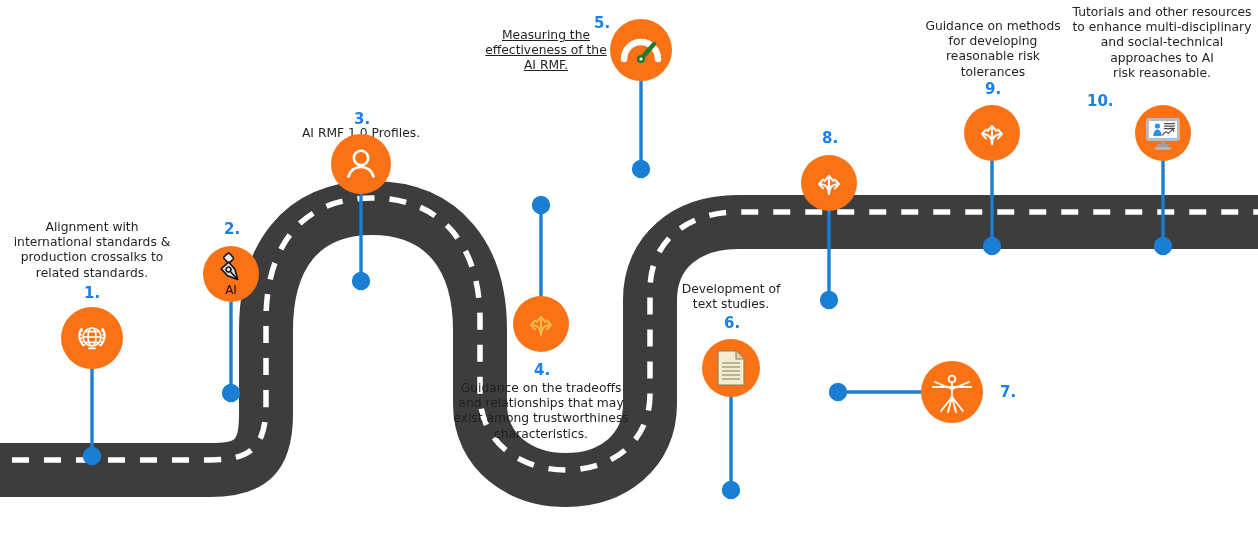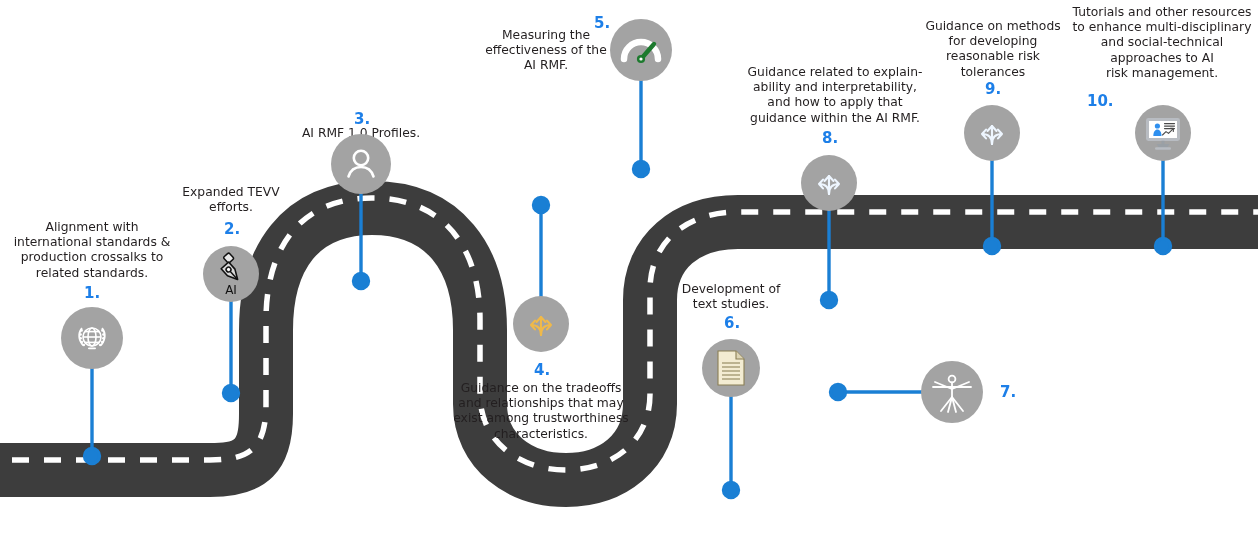--- a/index.html
+++ b/index.html
@@ -17,21 +17,21 @@
   #stage { position: absolute; inset: 0; width: 1258px; height: 549px; }
   #roadsvg { position: absolute; left: 0; top: 0; width: 1258px; height: 549px; }
 
   .node {
     position: absolute;
     width: 0; height: 0;
   }
   .circle {
     position: absolute;
     border-radius: 50%;
-    background: #a3a3a3;
+    background: #f97316;
     display: flex; align-items: center; justify-content: center;
     left: 50%; top: 50%;
     transform: translate(-50%, -50%);
   }
   .circle svg { display: block; overflow: visible; }
 
   .num {
     position: absolute;
     color: #1d7fe8;
     font-weight: bold;
@@ -156,22 +156,20 @@
             <circle cx="31.3" cy="20.3" r="1.25"></circle>
               <circle cx="30.2" cy="24" r="1.25"></circle>
             <circle cx="28.2" cy="27.1" r="1.25"></circle>
             <rect x="16" y="29.4" width="8" height="1.8" rx=".9"></rect>
           </g>
         </svg>
       </span>
     </div>
   </div>
 
-  <div class="cap" style="left:166px; top:185px; width:130px;">Expanded TEVV
-efforts.</div>
   <div class="num" style="left:224px; top:222px;">2.</div>
   <div class="node" style="left:231px; top:274px; z-index:5;">
     <div class="circle" style="width:56px;height:56px;">
       <span style="position:absolute;left:50%;top:42%;transform:translate(-50%,-50%);">
         <svg width="38" height="34" viewBox="0 0 38 34">
           <g transform="rotate(-42 19 17)">
             <rect x="21.5" y="2.5" width="7.5" height="8" rx="1.6" fill="#e9e9e9" stroke="#111" stroke-width="1.5"></rect>
             <path d="M12.5 9.5 L22.5 9.5 L22.5 19 L17.5 28.5 L12.5 19 Z" fill="#d9d9d9" stroke="#111" stroke-width="1.6" stroke-linejoin="round"></path>
             <line x1="17.5" y1="17" x2="17.5" y2="28" stroke="#111" stroke-width="1.5"></line>
             <circle cx="17.5" cy="15" r="2.4" fill="#fff" stroke="#111" stroke-width="1.5"></circle>
@@ -207,21 +205,21 @@
         </svg>
       </span>
     </div>
   </div>
   <div class="num" style="left:534px; top:363px;">4.</div>
   <div class="cap" style="left:443px; top:381px; width:196px;">Guidance on the tradeoffs
 and relationships that may
 exist among trustworthiness
 characteristics.</div>
 
-  <div class="cap" style="left:481px; top:28px; width:130px;">Measuring the
+  <div class="cap" style="left:481px; top:28px; width:130px;text-decoration:underline;">Measuring the
 effectiveness of the
 AI RMF.</div>
   <div class="num" style="left:594px; top:16px;">5.</div>
   <div class="node" style="left:641px; top:50px; z-index:5;">
     <div class="circle" style="width:62px;height:62px;">
       <span>
         <svg width="44" height="36" viewBox="0 0 44 36">
           <path d="M5 27 A17 17 0 0 1 39 27" fill="none" stroke="#fff" stroke-width="6.5" stroke-linecap="round"></path>
           <path d="M22 27 L35 12" stroke="#1d7a2e" stroke-width="4.4" stroke-linecap="round"></path>
           <circle cx="22" cy="27" r="4.1" fill="#1d7a2e"></circle>
@@ -266,24 +264,20 @@
             <line x1="23" y1="28" x2="34" y2="42"></line>
             <line x1="23" y1="28" x2="19" y2="43"></line>
             <line x1="23" y1="28" x2="27" y2="43"></line>
           </g>
         </svg>
       </span>
     </div>
   </div>
   <div class="num" style="left:1000px; top:385px;">7.</div>
 
-  <div class="cap" style="left:740px; top:65px; width:190px;">Guidance related to explain-
-ability and interpretability,
-and how to apply that
-guidance within the AI RMF.</div>
   <div class="num" style="left:822px; top:131px;">8.</div>
   <div class="node" style="left:829px; top:183px; z-index:5;">
     <div class="circle" style="width:56px;height:56px;">
       <span>
         <svg width="40" height="38" viewBox="0 0 40 38">
           <g fill="none" stroke="#eef6ff" stroke-width="2.1" stroke-linejoin="round" stroke-linecap="round">
             <path d="M20 30 L20 12 M20 12 L15.5 17 M20 12 L24.5 17"></path>
             <path d="M20 30 C20 22 15 20 10 20 M10 20 L14 15.6 M10 20 L14 24.4"></path>
             <path d="M20 30 C20 22 25 20 30 20 M30 20 L26 15.6 M30 20 L26 24.4"></path>
           </g>
@@ -308,21 +302,21 @@
           </g>
         </svg>
       </span>
     </div>
   </div>
 
   <div class="cap" style="left:1068px; top:5px; width:188px;">Tutorials and other resources
 to enhance multi-disciplinary
 and social-technical
 approaches to AI
-risk management.</div>
+risk reasonable.</div>
   <div class="num" style="left:1087px; top:81px;margin-top:13px;">10.</div>
   <div class="node" style="left:1163px; top:133px; z-index:5;">
     <div class="circle" style="width:56px;height:56px;">
       <span>
         <svg width="42" height="38" viewBox="0 0 42 38">
           <rect x="4" y="4" width="34" height="23" rx="2.4" fill="#b8bcc2"></rect>
           <rect x="7" y="7" width="28" height="17" fill="#ffffff"></rect>
           <path d="M17 34 L25 34 L27.5 30 L14.5 30 Z" fill="#9aa0a6"></path>
           <rect x="13" y="33.2" width="16" height="2.6" rx="1.3" fill="#b8bcc2"></rect>
           <rect x="19.5" y="26.8" width="3" height="3.6" fill="#9aa0a6"></rect>

